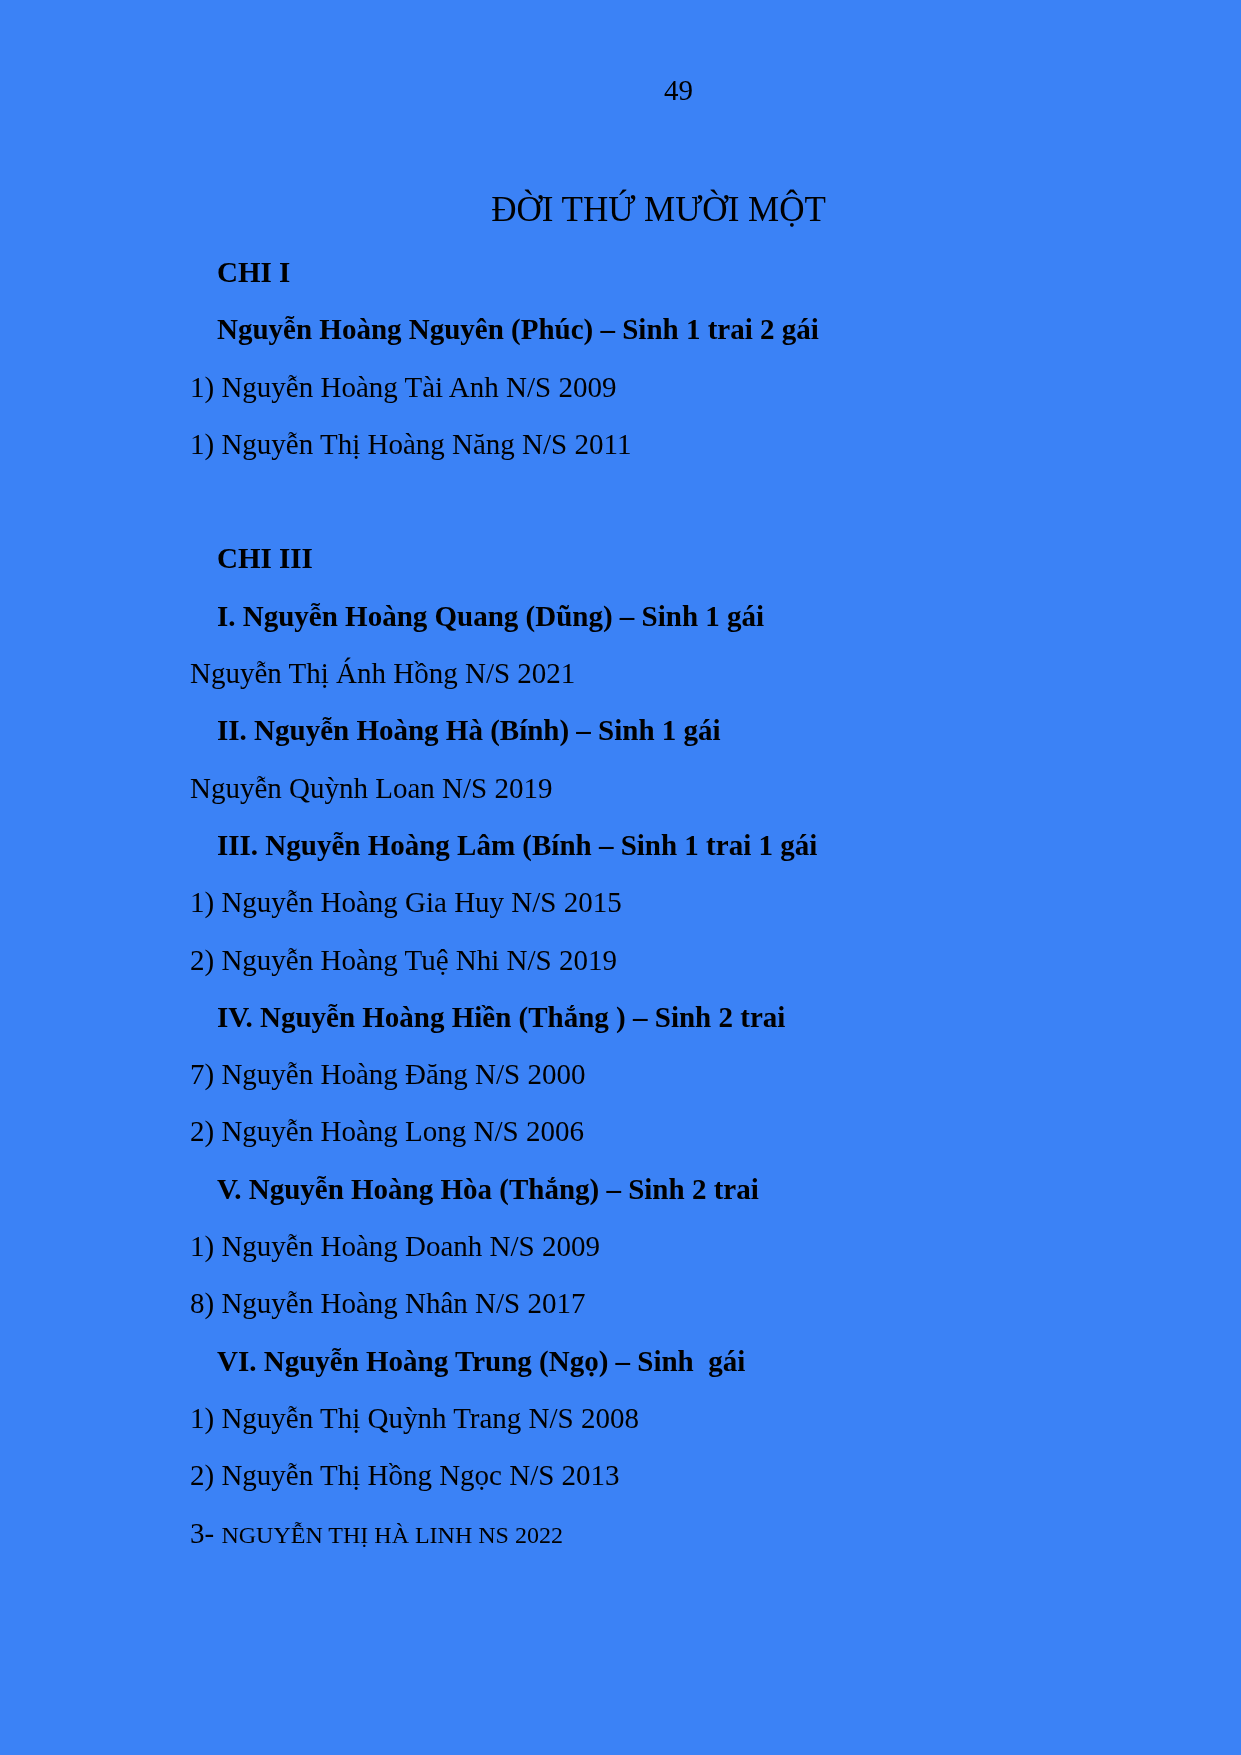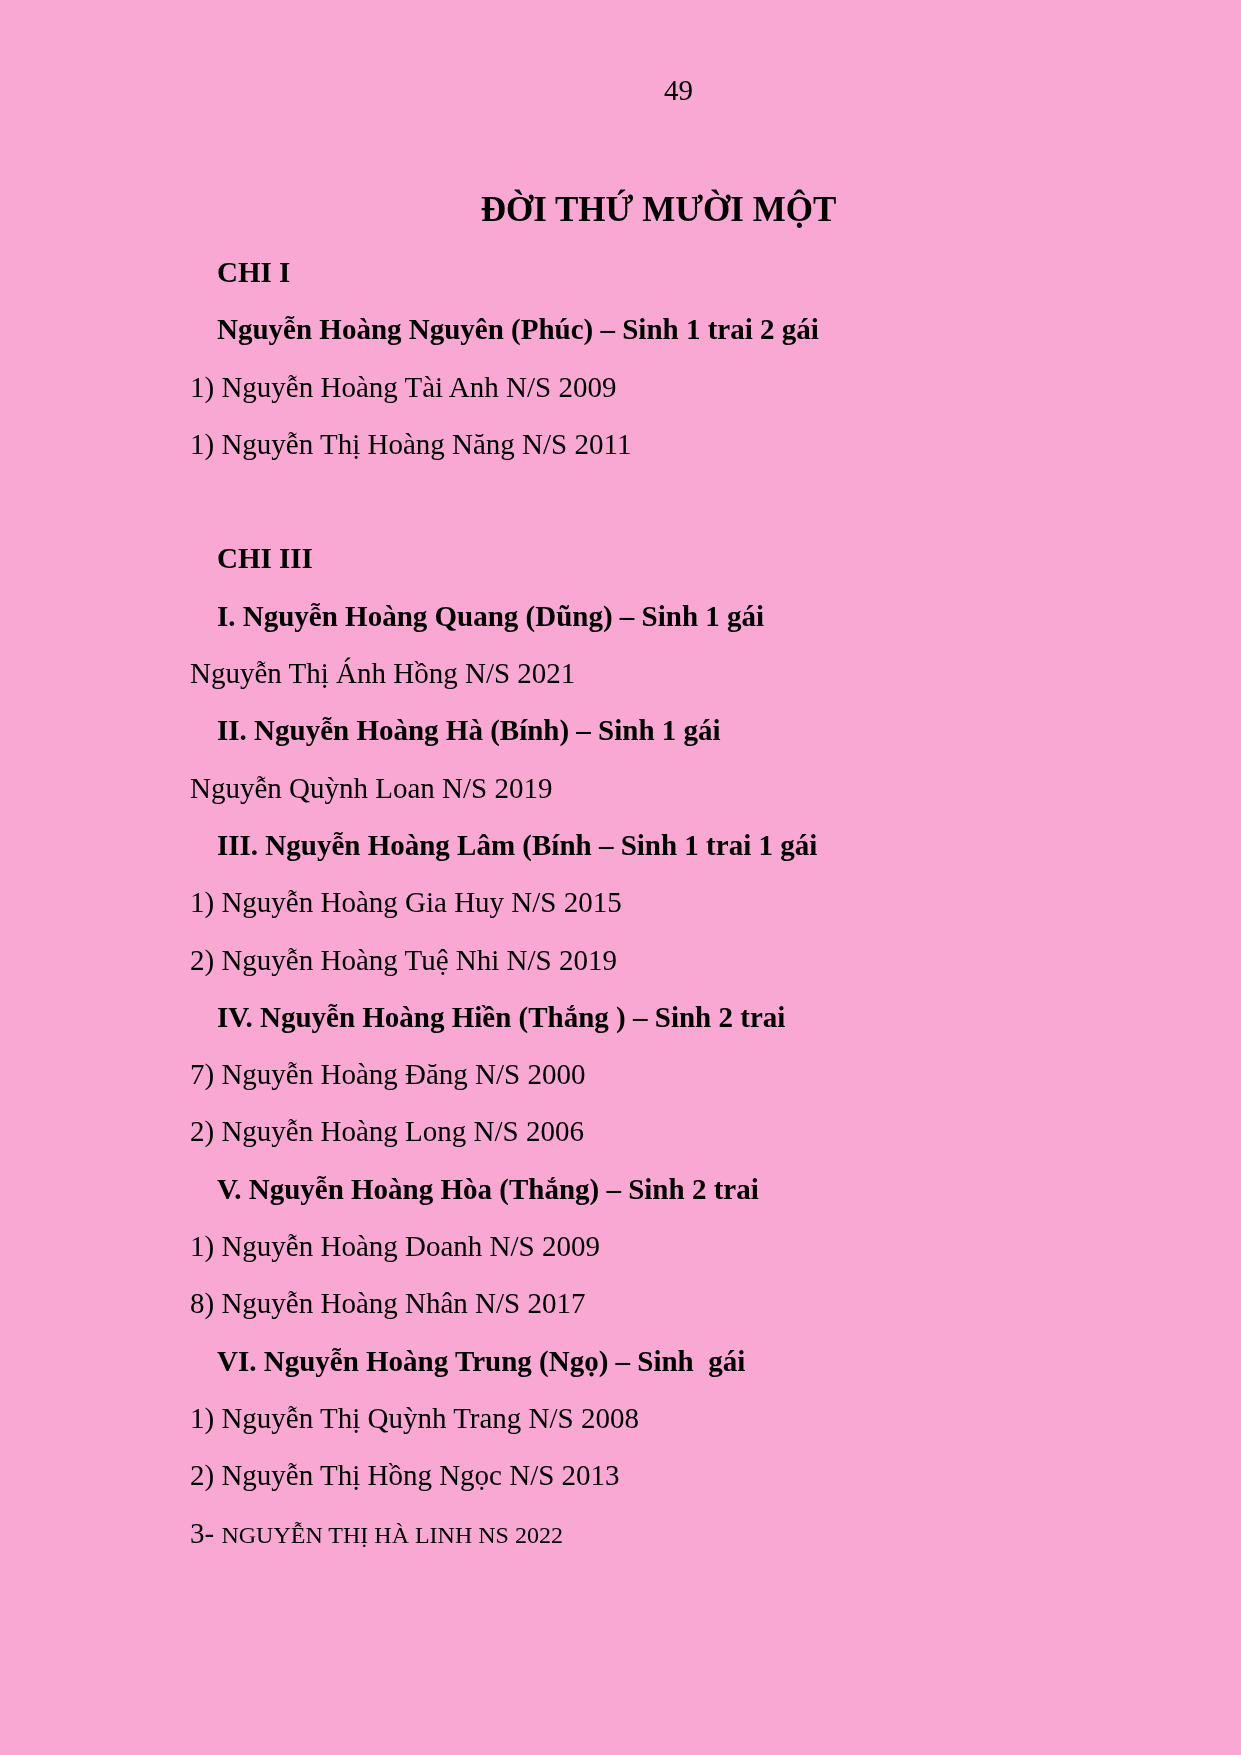--- a/index.html
+++ b/index.html
@@ -4,21 +4,21 @@
 <style>
   html, body {
     margin: 0;
     padding: 0;
     background: #ffffff;
   }
   .page {
     position: relative;
     width: 1241px;
     height: 1755px;
-    background: #f9a8d4;
+    background: #3b82f6;
     color: #000000;
     font-family: "Liberation Serif", "DejaVu Serif", serif;
     overflow: hidden;
   }
   .page-number {
     position: absolute;
     top: 73px;
     left: 0;
     width: 100%;
     box-sizing: border-box;
@@ -30,21 +30,21 @@
   }
   .doc-title {
     position: absolute;
     top: 190px;
     left: 0;
     width: 100%;
     box-sizing: border-box;
     padding-left: 76px;
     text-align: center;
     font-size: 35px;
-    font-weight: bold;
+    font-weight: normal;
     line-height: 40px;
     white-space: pre-wrap;
   }
   .content {
     position: absolute;
     top: 244px;
     left: 190px;
     right: 30px;
   }
   .line {

